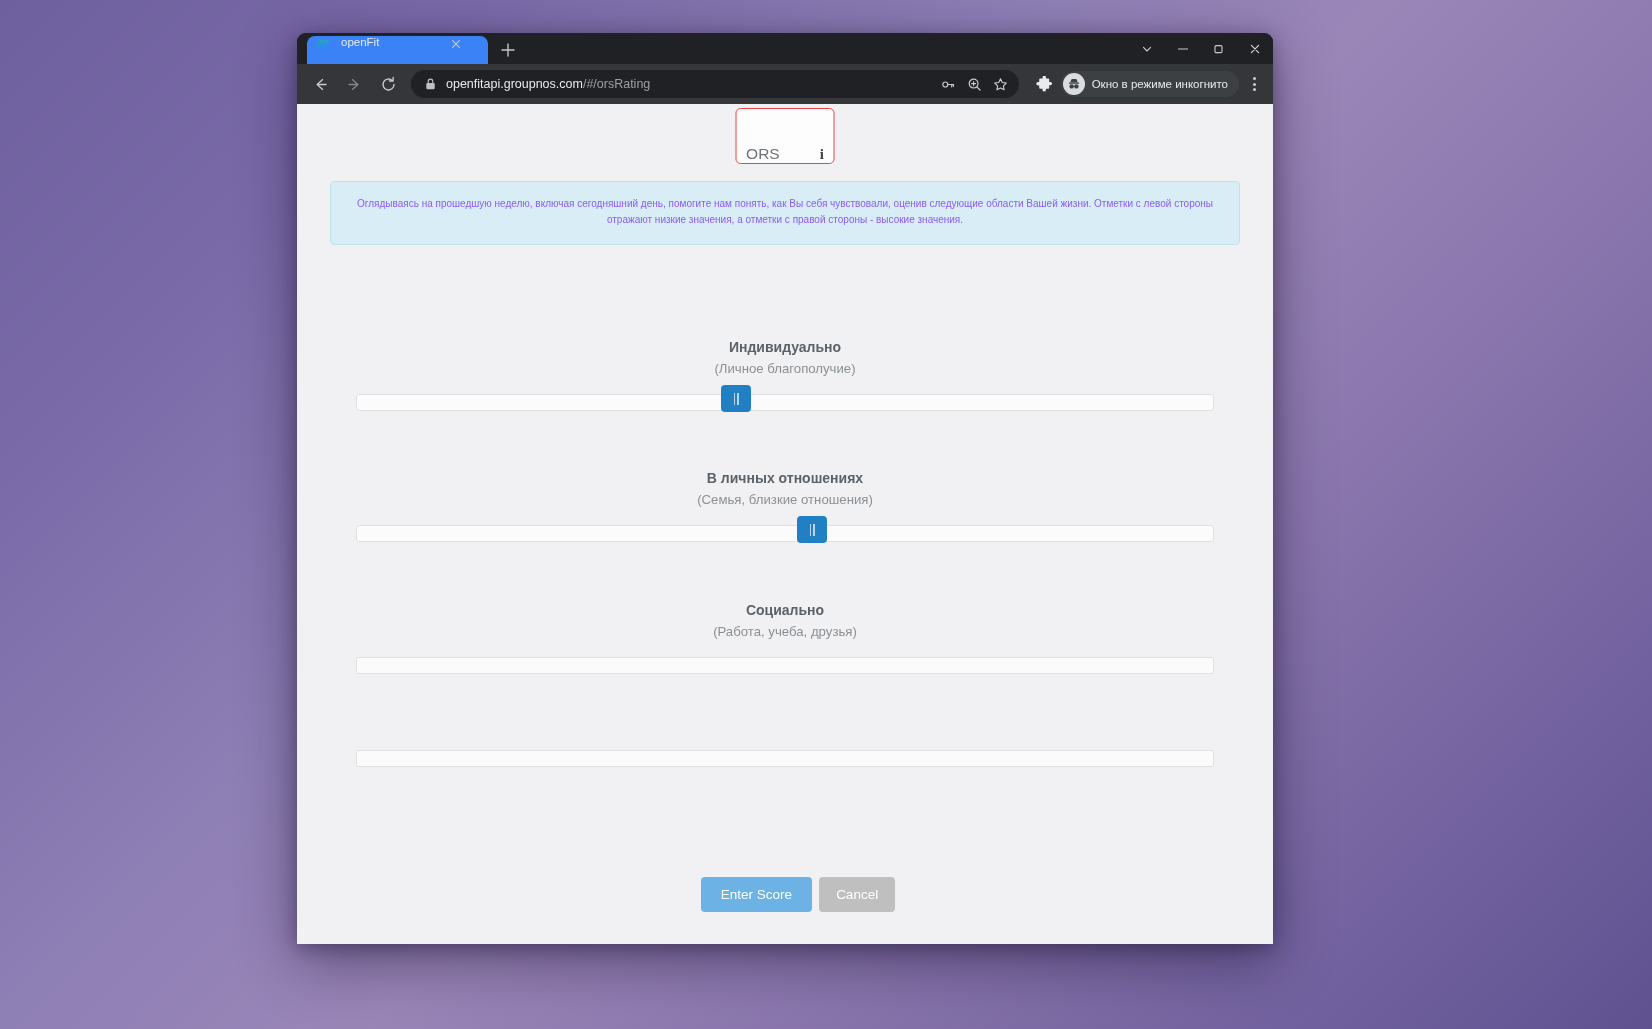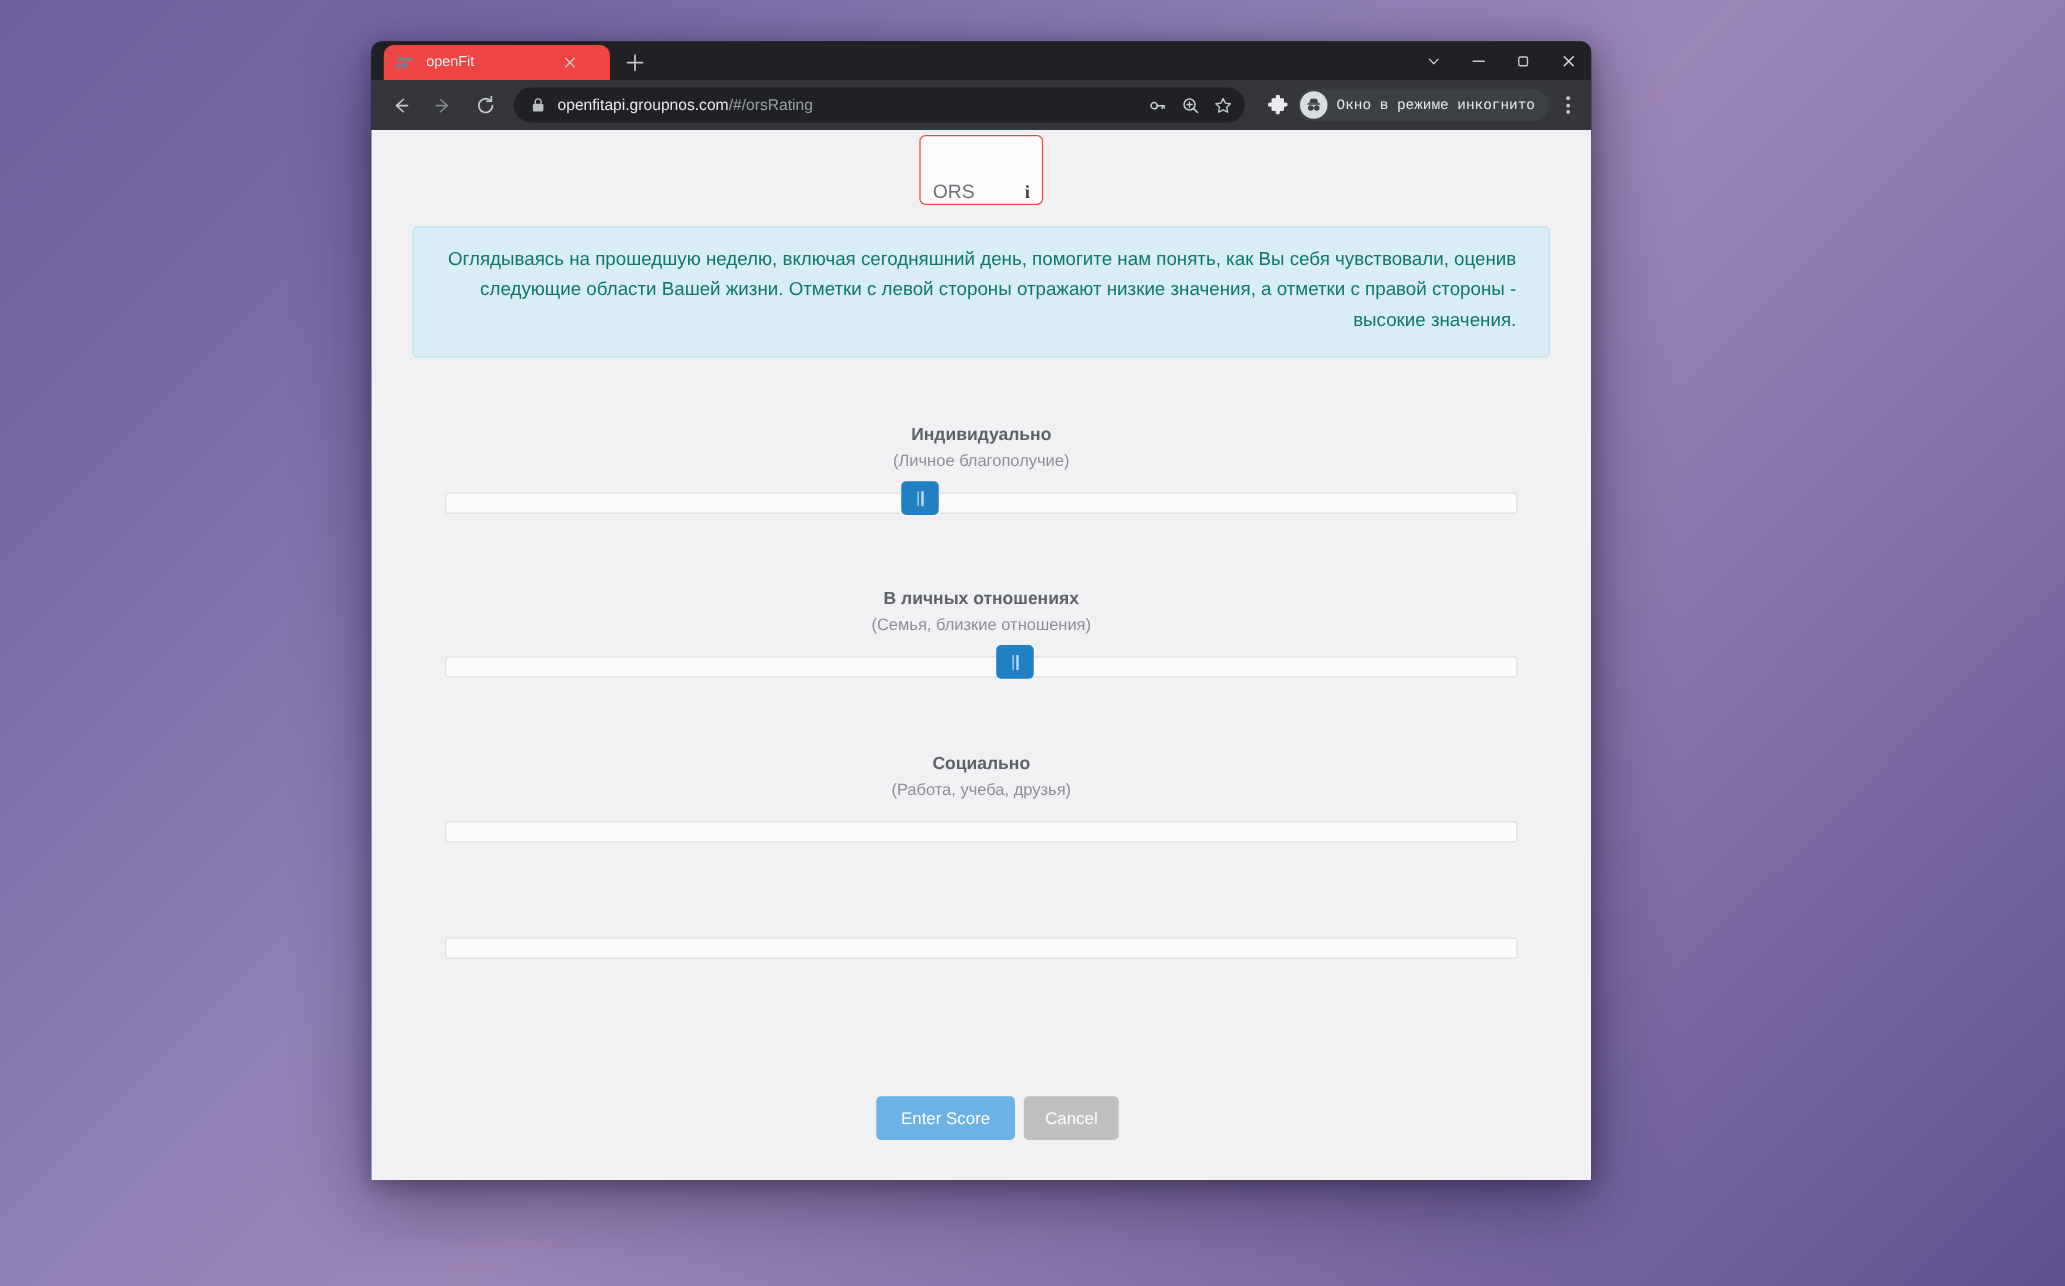--- a/index.html
+++ b/index.html
@@ -26,23 +26,23 @@
 
   
   #title-bar {
     position: relative;
     height: 31px;
     background: #202124;
   }
   #tab-strip { position:absolute; left:10px; top:3px; display:flex; align-items:flex-end; }
   .tab {
     position: relative;
-    display: flex; align-items: center;
+    display: flex; align-items: flex-start;
     width: 181px; height: 28px;
-    background: #ef4444;
+    background: #3b82f6;
     border-radius: 8px 8px 0 0;
     padding: 0 24px 0 10px;
   }
   .tab-favicon { width: 16px; height: 16px; flex: 0 0 16px; position: relative; }
   .tab-title {
     flex: 1;
     color: #e8eaed;
     font-size: 11.5px;
     margin-left: 8px;
     white-space: nowrap; overflow: hidden;
@@ -117,21 +117,21 @@
     border-radius: 13px;
     padding: 0 11px 0 2px;
     margin-left: 2px;
   }
   #incognito-avatar {
     width: 22px; height: 22px; border-radius: 50%;
     background: #dadce0;
     display: flex; align-items: center; justify-content: center;
     flex: 0 0 22px;
   }
-  #incognito-label { color: #e8eaed; font-size: 11.5px; margin-left: 7px; white-space: nowrap; font-family: Liberation Mono, monospace; }
+  #incognito-label { color: #e8eaed; font-size: 11.5px; margin-left: 7px; white-space: nowrap; }
   #browser-menu {
     width: 26px; height: 28px; margin-left: 2px;
     display:flex; flex-direction: column; align-items:center; justify-content:center; gap:2.5px;
   }
   #browser-menu i { display:block; width:3px; height:3px; border-radius:50%; background:#c8ccd0; }
 
   
   #page {
     position: relative;
     height: 840px;
@@ -154,23 +154,23 @@
   #ors-info-icon { font-size: 15px; font-weight: bold; color: #3f4448; font-family: "Liberation Serif", serif; }
 
   #instruction-banner {
     position: absolute;
     left: 33px; top: 77px;
     width: 910px;
     background: #d9edf7;
     border: 1px solid #bce3f0;
     border-radius: 4px;
     padding: 14px 26px 16px;
-    text-align: right;
-    color: #0f766e;
-    font-size: 15px;
+    text-align: center;
+    color: #8b5cf6;
+    font-size: 10px;
     line-height: 1.62;
   }
 
   .scale-block { position: absolute; left: 0; width: 976px; }
   .scale-title {
     text-align: center;
     font-size: 14px; font-weight: bold;
     color: #5b6269;
   }
   .scale-sub {

